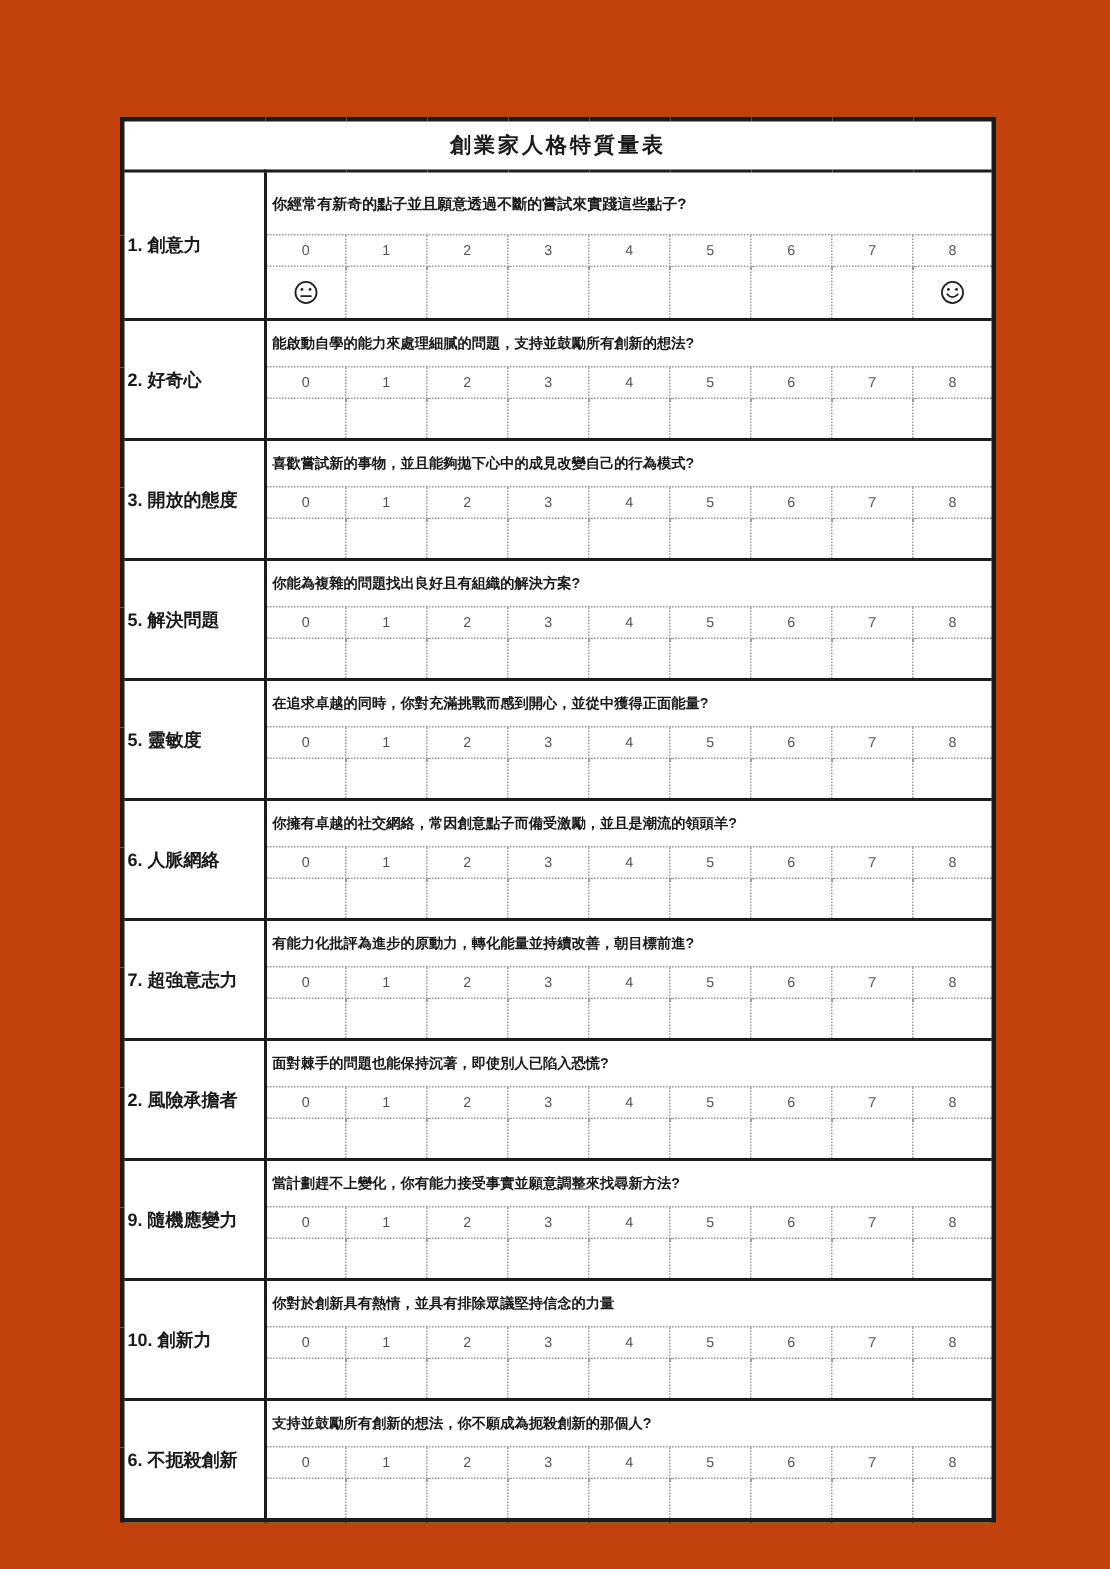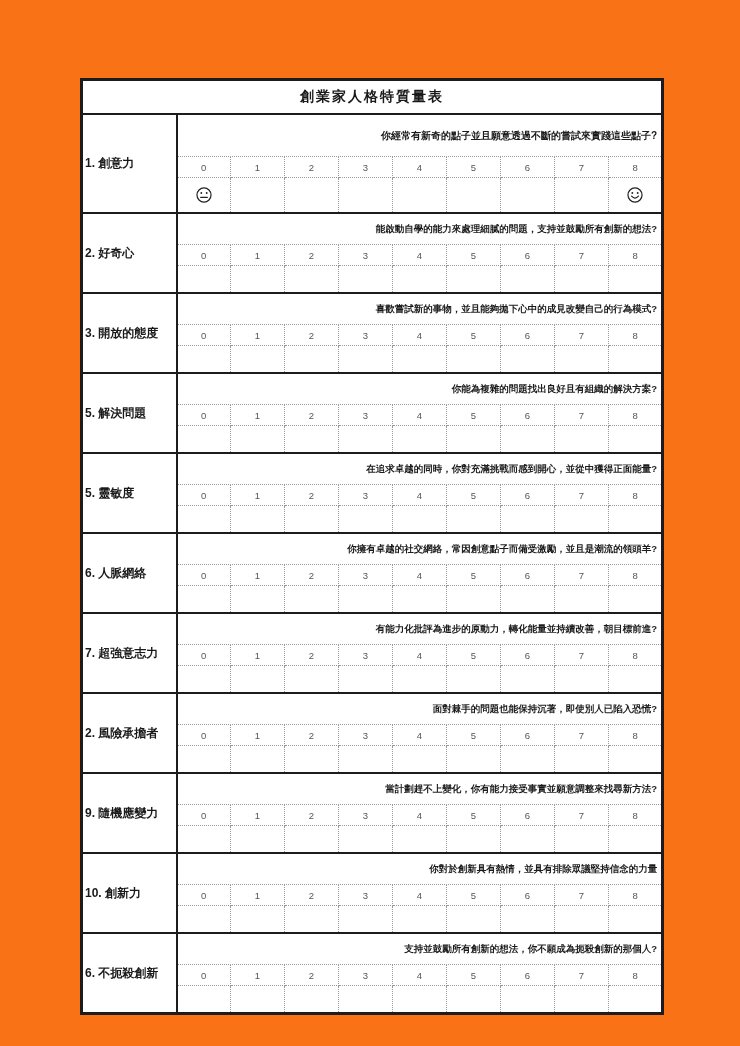--- a/index.html
+++ b/index.html
@@ -5,21 +5,21 @@
   html, body { margin: 0; padding: 0; }
   body {
     width: 740px; height: 1046px;
     background: #ffffff;
     font-family: "Liberation Sans", sans-serif;
     color: #1a1a1a;
   }
   .sheet {
     position: relative;
     width: 740px; height: 1046px;
-    background: #f97316;
+    background: #c2410c;
   }
   table.survey {
     position: absolute;
     left: 80px; top: 78px;
     width: 581px;
     border-collapse: collapse;
     table-layout: fixed;
     background: #ffffff;
     border: 3px solid #1c1c1c;
   }
@@ -44,21 +44,21 @@
     vertical-align: middle;
     font-weight: bold;
     font-size: 12px;
     white-space: nowrap;
     padding: 0 2px;
   }
   .q-cell {
     height: 27px;
     border-top: 2px solid #1c1c1c;
     border-bottom: 1px dotted #9a9a9a;
-    text-align: right;
+    text-align: left;
     vertical-align: middle;
     font-weight: bold;
     font-size: 9.5px;
     padding: 2px 4px 1px 4px;
   }
   .q-cell.first { height: 38px; font-size: 10px; }
   .num-cell {
     height: 20px;
     border: 1px dotted #9a9a9a;
     text-align: center;

